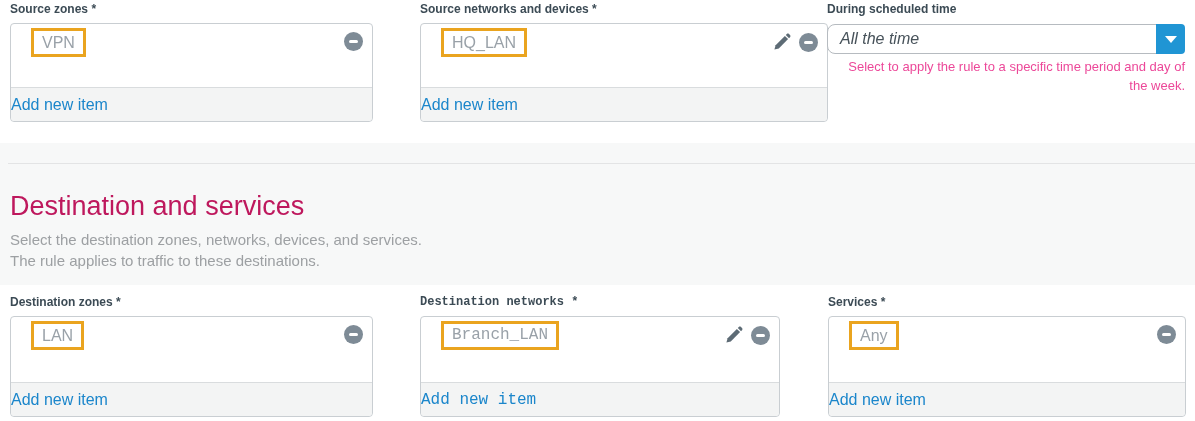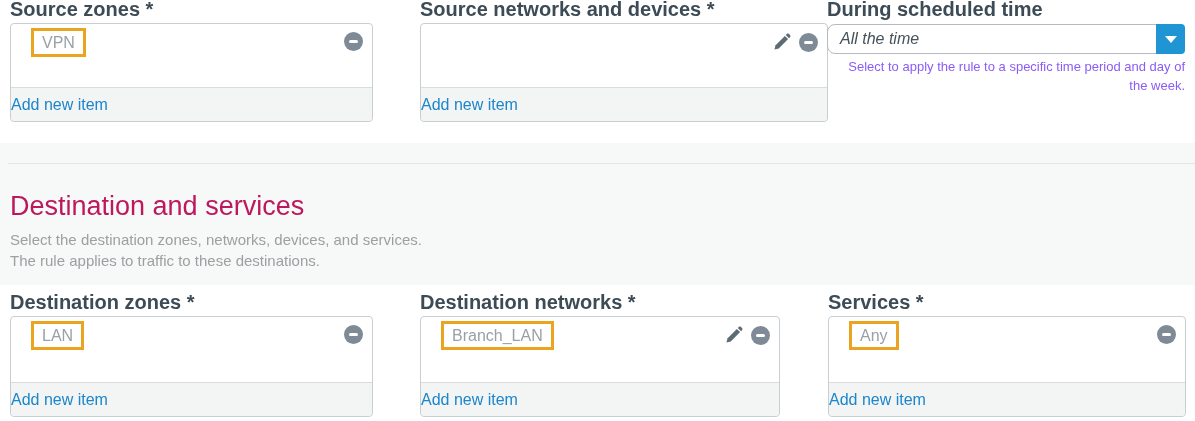--- a/index.html
+++ b/index.html
@@ -1,21 +1,21 @@
 <!DOCTYPE html>
 <html><head>
 <meta charset="utf-8">
 <style>
   html,body{margin:0;padding:0;background:#fff;}
   body{font-family:"Liberation Sans",sans-serif;-webkit-font-smoothing:antialiased;}
   .stage{position:relative;width:1195px;height:421px;background:#ffffff;overflow:hidden;}
 
   
   .field{position:absolute;}
-  .field-label{display:block;font-size:20px;font-weight:bold;color:#3c4b55;line-height:16px;}
+  .field-label{display:block;font-size:12px;font-weight:bold;color:#3c4b55;line-height:16px;}
   .req{font-weight:bold;color:#3c4b55;}
 
   .listbox{position:absolute;left:0;right:0;top:22px;background:#fff;border:1px solid #c9ced2;border-radius:4px;}
   .listbox.h-top{height:97px;}
   .listbox.h-bottom{height:99px;}
   .items{position:absolute;top:0;left:0;right:0;bottom:33px;}
   .item-row{position:relative;height:34px;}
   .chip{display:inline-block;margin:4px 0 0 20px;border:3px solid #eaa41f;padding:3px 8px;font-size:16px;line-height:17px;color:#99a1a8;background:transparent;}
   .row-icons{position:absolute;right:9px;top:8px;display:flex;align-items:center;gap:7px;}
   .icon-minus{width:19px;height:19px;border-radius:50%;background:#7e8b96;position:relative;cursor:pointer;flex:0 0 auto;}
@@ -24,21 +24,21 @@
   .icon-pencil svg{display:block;width:20px;height:20px;fill:#5d6b75;}
 
   .footer{position:absolute;left:0;right:0;bottom:0;height:33px;background:#f3f4f4;border-top:1px solid #d9dcde;border-radius:0 0 4px 4px;display:flex;align-items:center;justify-content:flex-start;}
   .add-link{color:#1b86cb;font-size:16px;cursor:pointer;}
 
   
   .select{position:absolute;left:0;right:0;top:23px;height:30px;background:#fff;border:1px solid #b6bbc0;border-radius:8px;cursor:pointer;box-sizing:border-box;font-style:italic;}
   .select-value{display:block;line-height:28px;padding-left:12px;font-size:16px;color:#47525a;}
   .select-btn{position:absolute;right:-1px;top:-1px;bottom:-1px;width:29px;background:#2095d4;border-radius:0 4px 4px 0;display:flex;align-items:center;justify-content:center;}
   .select-btn svg{display:block;}
-  .help{position:absolute;top:56px;left:0;right:0;text-align:right;font-size:13px;line-height:19px;color:#8b5cf6;}
+  .help{position:absolute;top:56px;left:0;right:0;text-align:right;font-size:13px;line-height:19px;color:#ec4899;}
 
   
   .band{position:absolute;left:0;top:143px;width:1195px;height:142px;background:#f7f8f8;}
   .band-divider{position:absolute;left:8px;right:0;top:20px;height:1px;background:#e3e4e5;}
   .section-title{position:absolute;left:10px;top:47px;font-size:27px;font-weight:400;color:#be185d;line-height:32px;}
   .section-desc{position:absolute;left:10px;top:86px;font-size:15px;line-height:21px;color:#9da0a3;}
 </style>
 </head>
 <body>
 
@@ -59,20 +59,21 @@
         <span class="add-link">Add new item</span>
       </div>
     </div>
   </div>
 
   <div class="field" style="left:420px;top:1px;width:408px;height:120px;">
     <span class="field-label"><span>Source networks and devices</span> <span class="req">*</span></span>
     <div class="listbox h-top">
       <div class="items">
         <div class="item-row">
+          <span class="chip">HQ_LAN</span>
           <span class="row-icons">
             <span class="icon-pencil">
                 <svg viewBox="0 0 20 20">
                   <path d="M3.6 13.2 L2.4 17.6 6.8 16.4 16.1 7.1 12.9 3.9 Z"></path>
                   <path d="M13.8 3 l3.2 3.2 1-1 c0.6-0.6 0.6-1.6 0-2.2 l-1-1 c-0.6-0.6-1.6-0.6-2.2 0 z"></path>
                 </svg>
               </span>
             <span class="icon-minus"></span>
           </span>
         </div>
@@ -115,21 +116,21 @@
             <span class="icon-minus"></span>
           </span>
         </div>
       </div>
       <div class="footer">
         <span class="add-link">Add new item</span>
       </div>
     </div>
   </div>
 
-  <div class="field" style="left:420px;top:294px;width:360px;height:123px;">
+  <div class="field" style="left:420px;top:294px;width:360px;height:123px;font-family:Liberation Mono, monospace;">
     <span class="field-label"><span>Destination networks</span> <span class="req">*</span></span>
     <div class="listbox h-bottom">
       <div class="items">
         <div class="item-row">
           <span class="chip">Branch_LAN</span>
           <span class="row-icons">
             <span class="icon-pencil">
                 <svg viewBox="0 0 20 20">
                   <path d="M3.6 13.2 L2.4 17.6 6.8 16.4 16.1 7.1 12.9 3.9 Z"></path>
                   <path d="M13.8 3 l3.2 3.2 1-1 c0.6-0.6 0.6-1.6 0-2.2 l-1-1 c-0.6-0.6-1.6-0.6-2.2 0 z"></path>

